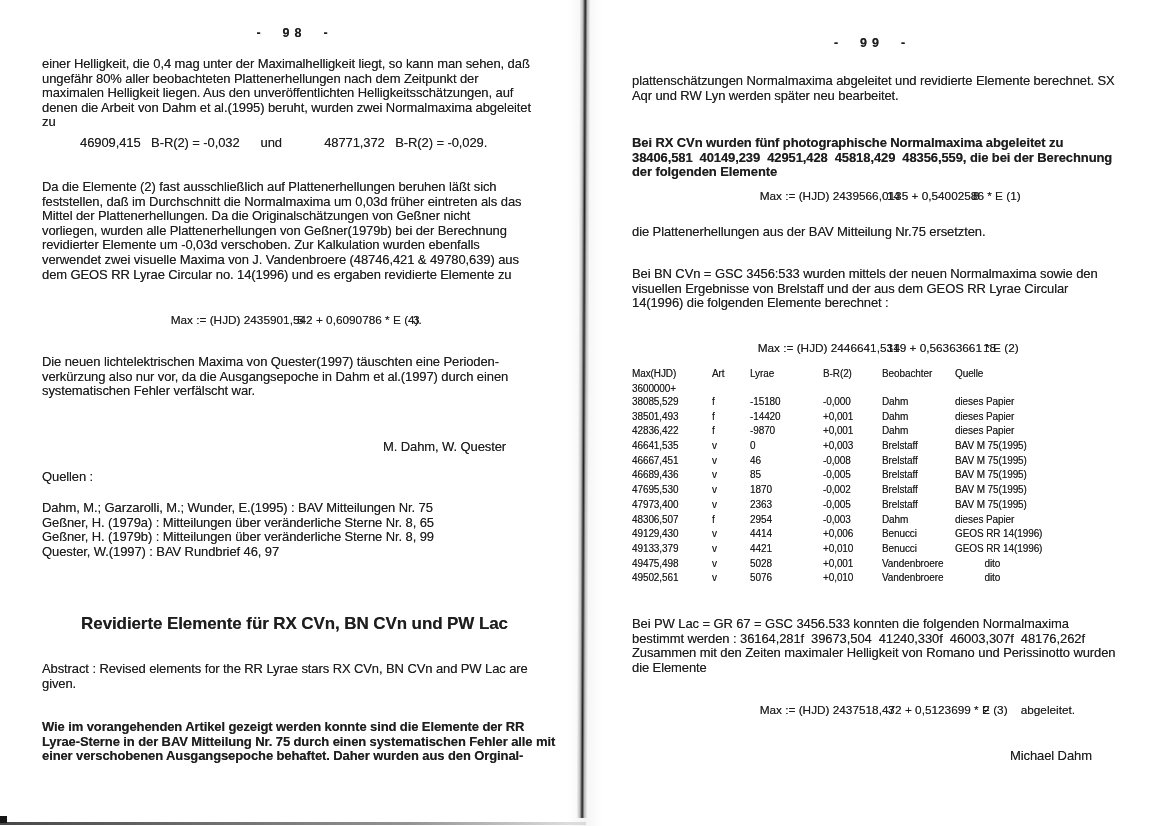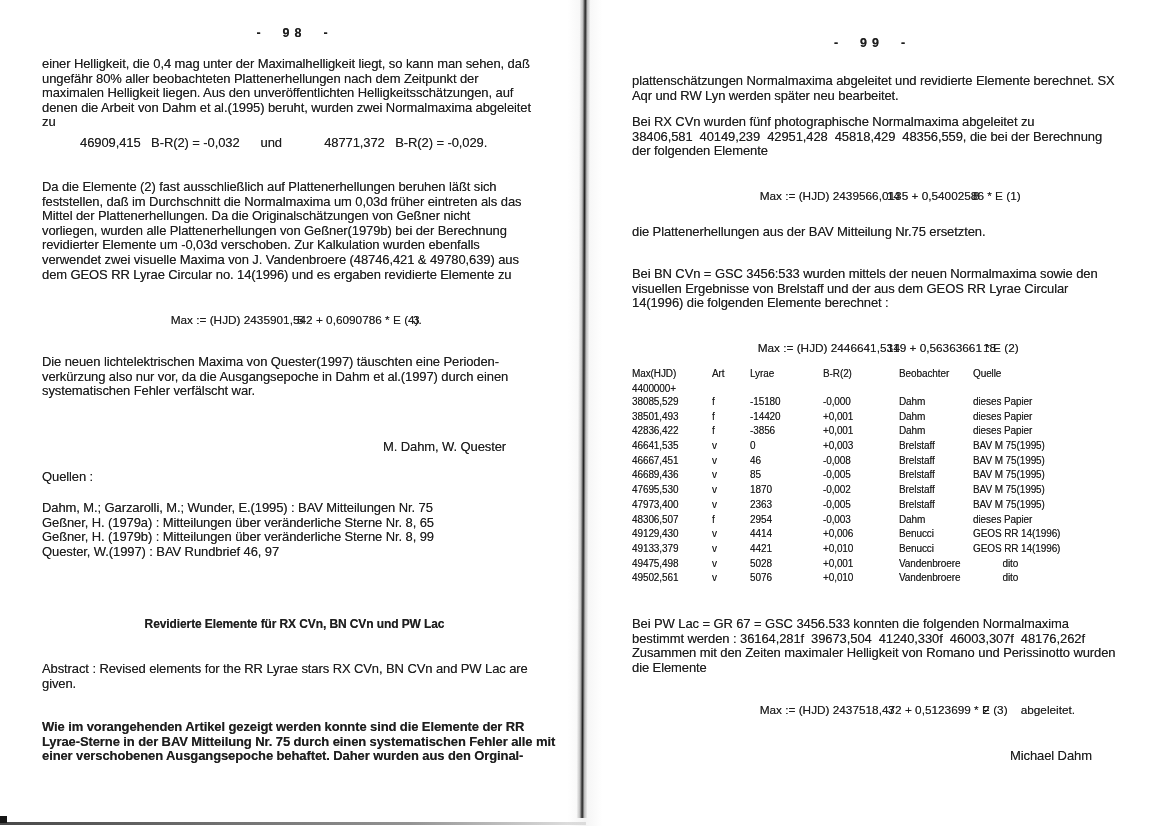--- a/index.html
+++ b/index.html
@@ -13,21 +13,21 @@
   .center{text-align:center;}
   .pagenum{font-size:12.5px;font-weight:600;letter-spacing:5px;}
   .bold{font-weight:bold;}
   .formula{position:absolute;font-size:11.8px;line-height:14.6px;white-space:pre;
            text-shadow:0 0 0.3px rgba(30,30,30,0.65);text-align:right;}
   .f-sub{position:absolute;top:15px;}
   .tablewrap{position:absolute;width:500px;}
   .trow{position:relative;height:14.7px;font-size:10px;letter-spacing:-0.1px;
         text-shadow:0 0 0.3px rgba(30,30,30,0.65);}
   .trow span{position:absolute;white-space:pre;}
-  .c-m{left:0;} .c-a{left:80px;text-align:center;} .c-e{left:118px;} .c-b{left:191px;} .c-o{left:267px;} .c-q{left:341px;}
+  .c-m{left:0;} .c-a{left:80px;text-align:center;} .c-e{left:118px;} .c-b{left:191px;} .c-o{left:250px;} .c-q{left:323px;}
   #gutter{position:absolute;left:578px;top:0;width:11px;height:818px;
           background:linear-gradient(to right,rgba(0,0,0,0) 0%,rgba(110,110,110,0.40) 30%,
                      rgba(25,25,25,0.95) 52%,rgba(90,90,90,0.35) 72%,rgba(0,0,0,0) 100%);
           transform:rotate(0.22deg);}
   #edge-bottom{position:absolute;left:0;top:822px;width:586px;height:2.5px;
           background:linear-gradient(to right,rgba(40,40,40,0.85),rgba(40,40,40,0.5) 70%,rgba(40,40,40,0.12));}
   #corner-mark{position:absolute;left:0;top:816px;width:7px;height:7px;background:#161616;}
 </style>
 </head>
 <body>
@@ -65,37 +65,37 @@
 
     <div class="tb" style="left:383px;top:440px;">M. Dahm, W. Quester</div>
 
     <div class="tb" style="left:42px;top:470px;">Quellen :</div>
 
     <div class="tb" style="left:42px;top:501px;">Dahm, M.; Garzarolli, M.; Wunder, E.(1995) : BAV Mitteilungen Nr. 75
 Geßner, H. (1979a) : Mitteilungen über veränderliche Sterne Nr. 8, 65
 Geßner, H. (1979b) : Mitteilungen über veränderliche Sterne Nr. 8, 99
 Quester, W.(1997) : BAV Rundbrief 46, 97</div>
 
-    <div class="tb bold center" style="left:42px;top:617px;width:505px;font-size:12px;">Revidierte Elemente für RX CVn, BN CVn und PW Lac</div>
+    <div class="tb bold center" style="left:42px;top:617px;width:505px;font-size:17px;">Revidierte Elemente für RX CVn, BN CVn und PW Lac</div>
 
     <div class="tb" style="left:42px;top:662px;">Abstract : Revised elements for the RR Lyrae stars RX CVn, BN CVn and PW Lac are
 given.</div>
 
     <div class="tb" style="left:42px;top:720px;font-weight:bold;">Wie im vorangehenden Artikel gezeigt werden konnte sind die Elemente der RR
 Lyrae-Sterne in der BAV Mitteilung Nr. 75 durch einen systematischen Fehler alle mit
 einer verschobenen Ausgangsepoche behaftet. Daher wurden aus den Orginal-</div>
   </div>
 
   <div class="page" id="page-right">
     <div class="tb pagenum center" style="left:47px;top:36px;width:480px;">-  99  -</div>
 
     <div class="tb" style="left:47px;top:74px;">plattenschätzungen Normalmaxima abgeleitet und revidierte Elemente berechnet. SX
 Aqr und RW Lyn werden später neu bearbeitet.</div>
 
-    <div class="tb" style="left:47px;top:115px;">Bei RX CVn wurden fünf photographische Normalmaxima abgeleitet zu
+    <div class="tb" style="left:47px;top:136px;font-weight:bold;">Bei RX CVn wurden fünf photographische Normalmaxima abgeleitet zu
 38406,581  40149,239  42951,428  45818,429  48356,559, die bei der Berechnung
 der folgenden Elemente</div>
 
     <div class="formula" style="left:155px;top:174px;">
       <span>Max := (HJD) 2439566,0135 + 0,54002586 * E (1)</span>
       <span class="f-sub" style="left:147px;">14</span>
       <span class="f-sub" style="left:233px;">8</span>
     </div>
 
     <div class="tb" style="left:47px;top:225px;">die Plattenerhellungen aus der BAV Mitteilung Nr.75 ersetzten.</div>
@@ -113,21 +113,21 @@
     <div class="tablewrap" style="left:47px;top:368px;">
       <div class="trow">
         <span class="c-m">Max(HJD)</span>
         <span class="c-a">Art</span>
         <span class="c-e">Lyrae</span>
         <span class="c-b">B-R(2)</span>
         <span class="c-o">Beobachter</span>
         <span class="c-q">Quelle</span>
       </div>
       <div class="trow">
-        <span class="c-m">4400000+</span>
+        <span class="c-m">3600000+</span>
       </div>
     </div>
 
     <div class="tablewrap" style="left:47px;top:396px;">
       <div class="trow">
         <span class="c-m">38085,529</span>
           <span class="c-a">f</span>
           <span class="c-e">-15180</span>
           <span class="c-b">-0,000</span>
           <span class="c-o">Dahm</span>
@@ -137,21 +137,21 @@
         <span class="c-m">38501,493</span>
           <span class="c-a">f</span>
           <span class="c-e">-14420</span>
           <span class="c-b">+0,001</span>
           <span class="c-o">Dahm</span>
           <span class="c-q">dieses Papier</span>
       </div>
       <div class="trow">
         <span class="c-m">42836,422</span>
           <span class="c-a">f</span>
-          <span class="c-e">-3856</span>
+          <span class="c-e">-9870</span>
           <span class="c-b">+0,001</span>
           <span class="c-o">Dahm</span>
           <span class="c-q">dieses Papier</span>
       </div>
       <div class="trow">
         <span class="c-m">46641,535</span>
           <span class="c-a">v</span>
           <span class="c-e">0</span>
           <span class="c-b">+0,003</span>
           <span class="c-o">Brelstaff</span>

